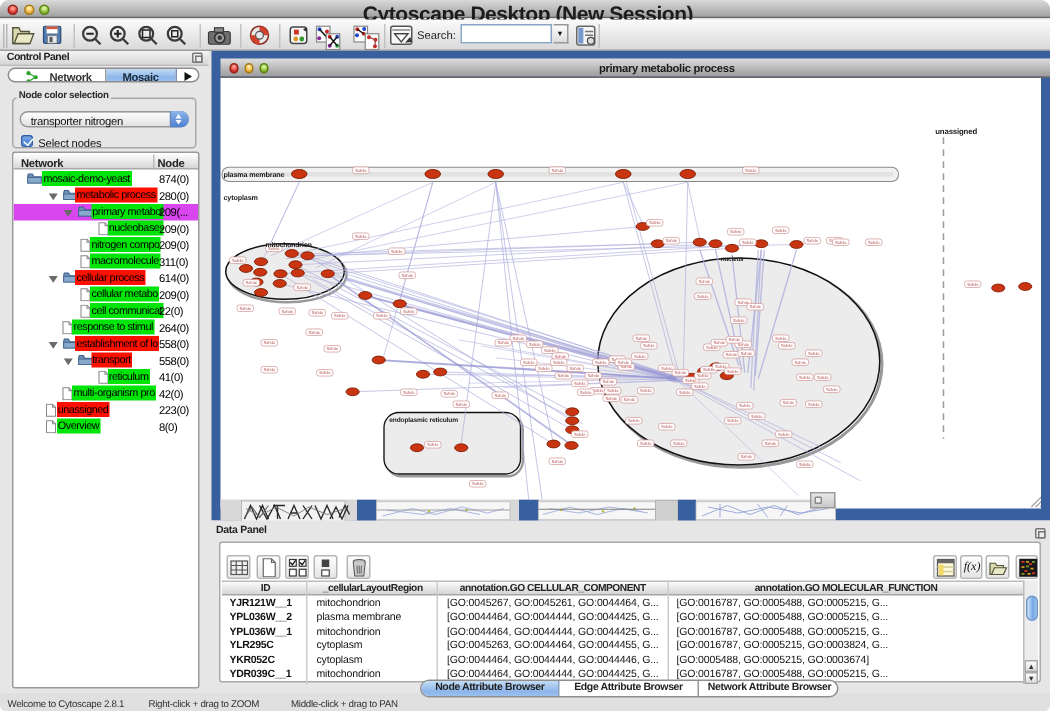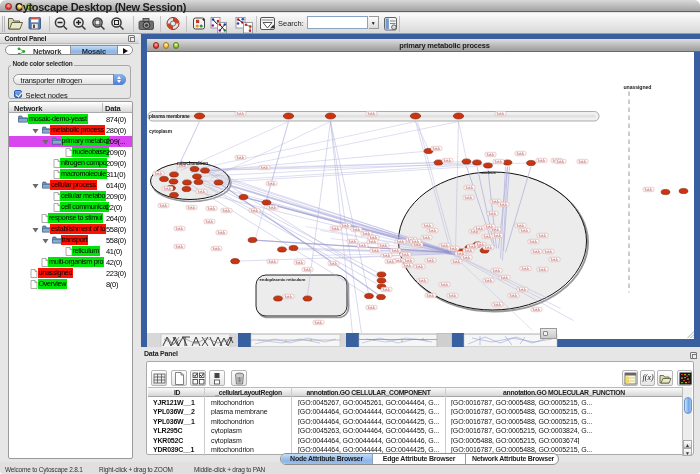--- a/index.html
+++ b/index.html
@@ -1,17 +1,17 @@
 <!DOCTYPE html>
 <html><head><meta charset="utf-8"><style>
 * { margin:0; padding:0; box-sizing:border-box; }
 body { width:700px; height:474px; font-family:"Liberation Sans",sans-serif; background:#fff; position:relative; overflow:hidden; }
 .win { position:absolute; inset:0; border-radius:6px 6px 4px 4px; overflow:hidden; background:#e3e3e3; }
 .titlebar { position:absolute; left:0; top:0; width:700px; height:11.5px; background:linear-gradient(#d9d9d9,#ababab 85%,#a2a2a2); border-bottom:1px solid #636363; }
-.titlebar .t { position:absolute; left:15px; right:0; top:1px; font-size:11px; font-weight:bold; color:#1c1c1c; letter-spacing:-0.3px; }
+.titlebar .t { position:absolute; left:4px; right:0; top:1px; text-align:center; font-size:14px; font-weight:bold; color:#1c1c1c; letter-spacing:-0.3px; }
 .tl1,.tl2,.tl3 { position:absolute; top:2.6px; width:7px; height:7px; border-radius:50%; }
 .tl1 { left:5px;  background:radial-gradient(circle at 50% 30%, #ff9a90 15%, #dd4338 60%, #b2241c); border:0.5px solid #9a1f18;}
 .tl2 { left:15.5px; background:radial-gradient(circle at 50% 30%, #ffe9a8 15%, #eeb73e 60%, #c98f1d); border:0.5px solid #a87b1a;}
 .tl3 { left:26px; background:radial-gradient(circle at 50% 30%, #d6f0a0 15%, #8dc033 60%, #639416); border:0.5px solid #5a8512;}
 .toolbar { position:absolute; left:0; top:12.5px; width:700px; height:21px; background:linear-gradient(#fbfbfb,#d9d9d9); border-bottom:1px solid #9b9b9b; }
 .search-lbl { position:absolute; left:278px; top:6px; font-size:7.5px; color:#222; }
 .search-box { position:absolute; left:307px; top:3.5px; width:61px; height:12.5px; background:#fff; border:1px solid #88a4c4; }
 .search-drop { position:absolute; left:368.5px; top:3.5px; width:10.5px; height:12.5px; background:linear-gradient(#fdfdfd,#dcdcdc); border:1px solid #999; border-left:none; font-size:5px; color:#111; text-align:center; line-height:12px; }
 .leftpanel { position:absolute; left:0; top:33.5px; width:140px; height:428.5px; background:#e6e6e6; }
 .lp-head { position:absolute; left:0; top:0; width:139px; height:10.5px; background:linear-gradient(#f4f4f4,#d6d6d6); border-bottom:1px solid #bbb; }
@@ -205,21 +205,21 @@
    <div class="combo">
         <span class="t">transporter nitrogen</span>
         <div class="st"></div>
       </div>
    <div class="chk"></div>
       <span class="chk-lbl">Select nodes</span>
    <div class="treebox">
      <div class="thead">
           <span class="h1">Network</span>
           <div class="dv"></div>
-          <span class="h2">Data</span>
+          <span class="h2">Node</span>
         </div>
      <div class="tbody">
           <div class="trow">
             <svg width="10" height="8" viewBox="0 0 10 8" style="position:absolute;top:1.5px;left:9px">
               <path d="M0.5 2.2 L0.5 7 L9.5 7 L9.5 2.8 L4.6 2.8 L3.6 1 L0.9 1 Z" fill="#6d90b4" stroke="#3f608a" stroke-width="0.7"></path>
               <rect x="0.5" y="3.4" width="9" height="3.6" fill="#87a9cc" stroke="#3f608a" stroke-width="0.5"></rect>
             </svg>
             <span class="tl" style="left:19px;background:#00e407;max-width:81px">mosaic-demo-yeast</span>
             <span class="tc">874(0)</span>
           </div>

